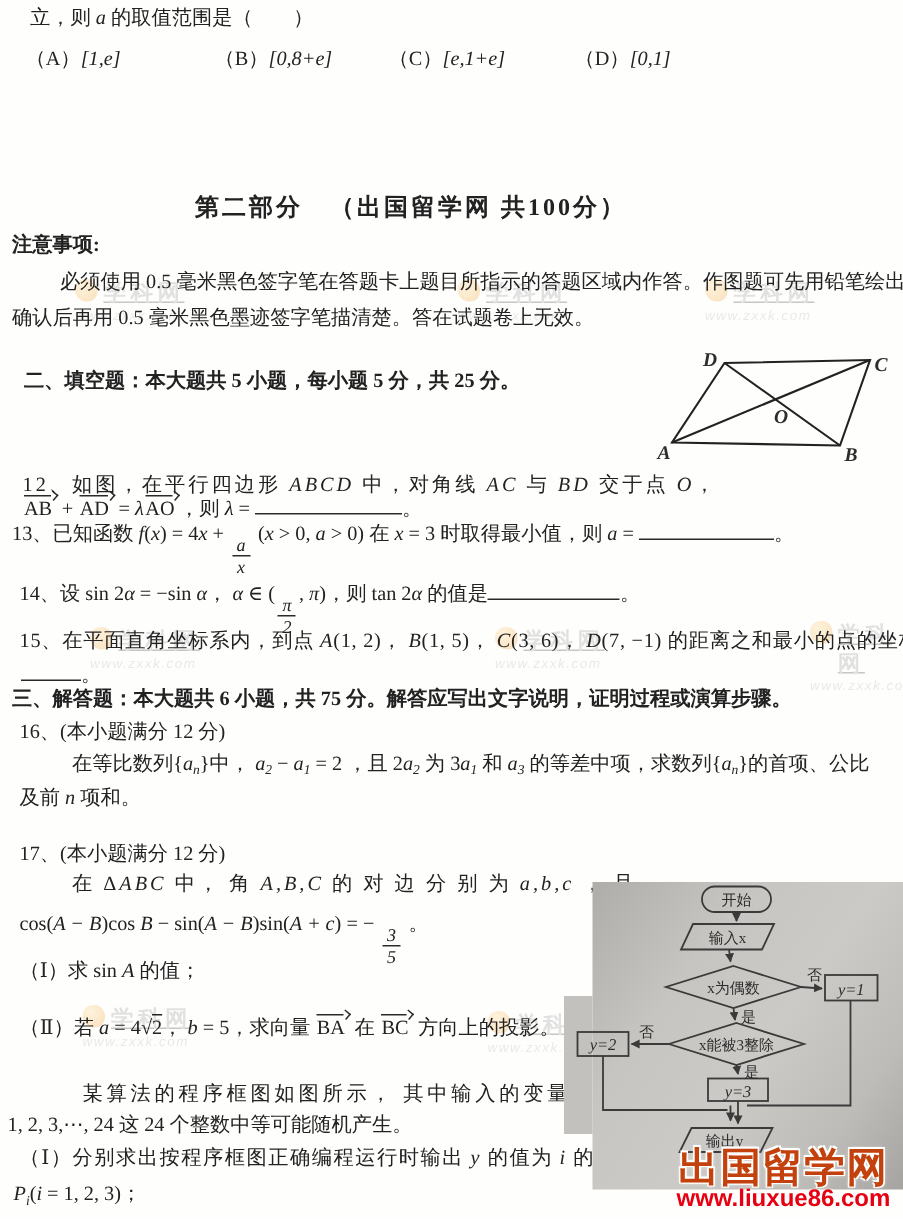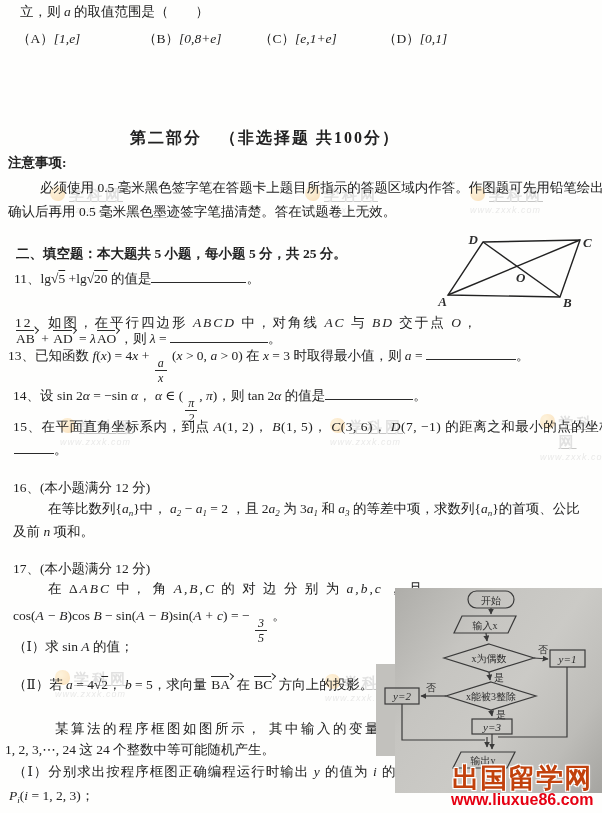--- a/index.html
+++ b/index.html
@@ -110,40 +110,40 @@
       </div>
     <div class="wm-url">www.zxxk.com</div>
   </div>
 
   <div class="line" style="left:20px;top:4px;"><span class="seg-c">立，则 </span><span class="seg-m">a</span><span class="seg-c"> 的取值范围是（　　）</span></div>
   <div class="line" style="left:17px;top:31px;"><span class="seg-c">（A）</span><span class="seg-m">[1,e]</span></div>
   <div class="line" style="left:143px;top:31px;"><span class="seg-c">（B）</span><span class="seg-m">[0,8+e]</span></div>
   <div class="line" style="left:259px;top:31px;"><span class="seg-c">（C）</span><span class="seg-m">[e,1+e]</span></div>
   <div class="line" style="left:383px;top:31px;"><span class="seg-c">（D）</span><span class="seg-m">[0,1]</span></div>
 
-  <div class="title-line" style="left:130px;top:128px;">第二部分　（非选择题 共100分）</div>
+  <div class="title-line" style="left:130px;top:128px;">第二部分　（出国留学网 共100分）</div>
   <div class="line bold" style="left:8px;top:155px;">注意事项:</div>
   <div class="line" style="left:40px;top:180px;">必须使用 0.5 毫米黑色签字笔在答题卡上题目所指示的答题区域内作答。作图题可先用铅笔绘出，</div>
   <div class="line" style="left:8px;top:204px;">确认后再用 0.5 毫米黑色墨迹签字笔描清楚。答在试题卷上无效。</div>
 
   <div class="line bold" style="left:16px;top:246px;">二、填空题：本大题共 5 小题，每小题 5 分，共 25 分。</div>
-  <div class="line" style="left:14px;top:269px;"><span class="seg-c">11、lg</span><span class="seg-q">√<span class="rad">5</span></span><span class="seg-c"> +lg</span><span class="seg-q">√<span class="rad">20</span></span><span class="seg-c"> 的值是</span><span class="seg-u" style="width: 95px;"></span><span class="seg-c">。</span></div>
   <div class="line" style="left:15px;top:294px;letter-spacing:2px;margin-top:21px;"><span class="seg-c">12、如图，在平行四边形 </span><span class="seg-m">ABCD</span><span class="seg-c"> 中，对角线 </span><span class="seg-m">AC</span><span class="seg-c"> 与 </span><span class="seg-m">BD</span><span class="seg-c"> 交于点 </span><span class="seg-m">O</span><span class="seg-c">，</span></div>
   <div class="line" style="left:15px;top:317px;"><span class="seg-v">AB</span><span class="seg-c"> + </span><span class="seg-v">AD</span><span class="seg-c"> = </span><span class="seg-m">λ</span><span class="seg-v">AO</span><span class="seg-c">，则 </span><span class="seg-m">λ</span><span class="seg-c"> = </span><span class="seg-u" style="width: 98px;"></span><span class="seg-c">。</span></div>
   <div class="line" style="left:8px;top:346px;"><span class="seg-c">13、已知函数 </span><span class="seg-m">f</span><span class="seg-c">(</span><span class="seg-m">x</span><span class="seg-c">) = 4</span><span class="seg-m">x</span><span class="seg-c"> + </span><span class="seg-f">
         <span class="fn">a</span>
         <span class="fd">x</span>
       </span><span class="seg-c"> (</span><span class="seg-m">x</span><span class="seg-c"> &gt; 0, </span><span class="seg-m">a</span><span class="seg-c"> &gt; 0) 在 </span><span class="seg-m">x</span><span class="seg-c"> = 3 时取得最小值，则 </span><span class="seg-m">a</span><span class="seg-c"> = </span><span class="seg-u" style="width: 90px;"></span><span class="seg-c">。</span></div>
   <div class="line" style="left:13px;top:386px;"><span class="seg-c">14、设 sin 2</span><span class="seg-m">α</span><span class="seg-c"> = −sin </span><span class="seg-m">α</span><span class="seg-c">， </span><span class="seg-m">α</span><span class="seg-c"> ∈ (</span><span class="seg-f">
         <span class="fn">π</span>
         <span class="fd">2</span>
       </span><span class="seg-c">, </span><span class="seg-m">π</span><span class="seg-c">)，则 tan 2</span><span class="seg-m">α</span><span class="seg-c"> 的值是</span><span class="seg-u" style="width: 88px;"></span><span class="seg-c">。</span></div>
   <div class="line" style="left:13px;top:419px;letter-spacing:0.5px;"><span class="seg-c">15、在平面直角坐标系内，到点 </span><span class="seg-m">A</span><span class="seg-c">(1, 2)， </span><span class="seg-m">B</span><span class="seg-c">(1, 5)， </span><span class="seg-m">C</span><span class="seg-c">(3, 6)， </span><span class="seg-m">D</span><span class="seg-c">(7, −1) 的距离之和最小的点的坐标是</span></div>
   <div class="line" style="left:14px;top:440px;"><span class="seg-u" style="width: 40px;"></span><span class="seg-c">。</span></div>
 
+  <div class="line bold" style="left:8px;top:458px;">三、解答题：本大题共 6 小题，共 75 分。解答应写出文字说明，证明过程或演算步骤。</div>
   <div class="line" style="left:13px;top:480px;"><span class="seg-c">16、(本小题满分 12 分)</span></div>
   <div class="line" style="left:48px;top:501px;"><span class="seg-c">在等比数列{</span><span class="seg-m">a</span><span class="seg-s">n</span><span class="seg-c">}中， </span><span class="seg-m">a</span><span class="seg-s">2</span><span class="seg-c"> − </span><span class="seg-m">a</span><span class="seg-s">1</span><span class="seg-c"> = 2 ，且 2</span><span class="seg-m">a</span><span class="seg-s">2</span><span class="seg-c"> 为 3</span><span class="seg-m">a</span><span class="seg-s">1</span><span class="seg-c"> 和 </span><span class="seg-m">a</span><span class="seg-s">3</span><span class="seg-c"> 的等差中项，求数列{</span><span class="seg-m">a</span><span class="seg-s">n</span><span class="seg-c">}的首项、公比</span></div>
   <div class="line" style="left:13px;top:524px;"><span class="seg-c">及前 </span><span class="seg-m">n</span><span class="seg-c"> 项和。</span></div>
   <div class="line" style="left:13px;top:561px;"><span class="seg-c">17、(本小题满分 12 分)</span></div>
   <div class="line" style="left:48px;top:581px;letter-spacing:2px;"><span class="seg-c">在 Δ</span><span class="seg-m">ABC</span><span class="seg-c"> 中， 角 </span><span class="seg-m">A,B,C</span><span class="seg-c"> 的 对 边 分 别 为 </span><span class="seg-m">a,b,c</span><span class="seg-c"> ， 且</span></div>
   <div class="line" style="left:13px;top:608px;"><span class="seg-c">cos(</span><span class="seg-m">A − B</span><span class="seg-c">)cos </span><span class="seg-m">B</span><span class="seg-c"> − sin(</span><span class="seg-m">A − B</span><span class="seg-c">)sin(</span><span class="seg-m">A + c</span><span class="seg-c">) = − </span><span class="seg-f">
         <span class="fn">3</span>
         <span class="fd">5</span>
       </span><span class="seg-c"> 。</span></div>
   <div class="line" style="left:13px;top:639px;"><span class="seg-c">（Ⅰ）求 sin </span><span class="seg-m">A</span><span class="seg-c"> 的值；</span></div>

